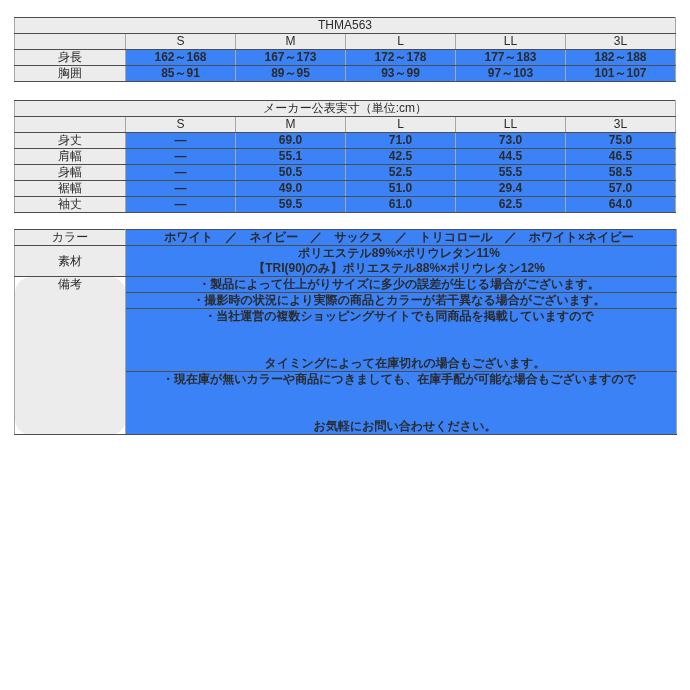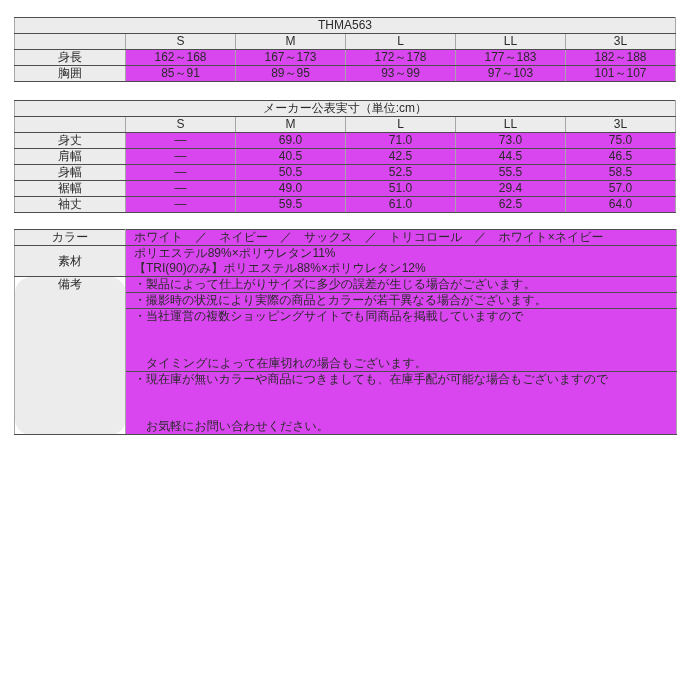--- a/index.html
+++ b/index.html
@@ -33,26 +33,26 @@
     padding: 0 2px;
     text-align: center;
     overflow: hidden;
     white-space: nowrap;
   }
   th {
     background: #ececec;
     font-weight: normal;
   }
   td {
-    background: #d946ef;
-    font-weight: normal;
+    background: #3b82f6;
+    font-weight: bold;
   }
   td.left {
-    text-align: left;
-    padding: 0 4px 0 8px;
+    text-align: center;
+    padding: 0 4px 0 0;
   }
   th.notes-label { vertical-align: top; border-radius: 16px; }
   .indent { padding-left: 12px; margin-top: 32px; }
 </style>
 </head>
 <body>
 
 <div class="wrap">
 
   <table class="t1">
@@ -120,21 +120,21 @@
         <th>身丈</th>
         <td>―</td>
         <td>69.0</td>
         <td>71.0</td>
         <td>73.0</td>
         <td>75.0</td>
       </tr>
       <tr>
         <th>肩幅</th>
         <td>―</td>
-        <td>40.5</td>
+        <td>55.1</td>
         <td>42.5</td>
         <td>44.5</td>
         <td>46.5</td>
       </tr>
       <tr>
         <th>身幅</th>
         <td>―</td>
         <td>50.5</td>
         <td>52.5</td>
         <td>55.5</td>

